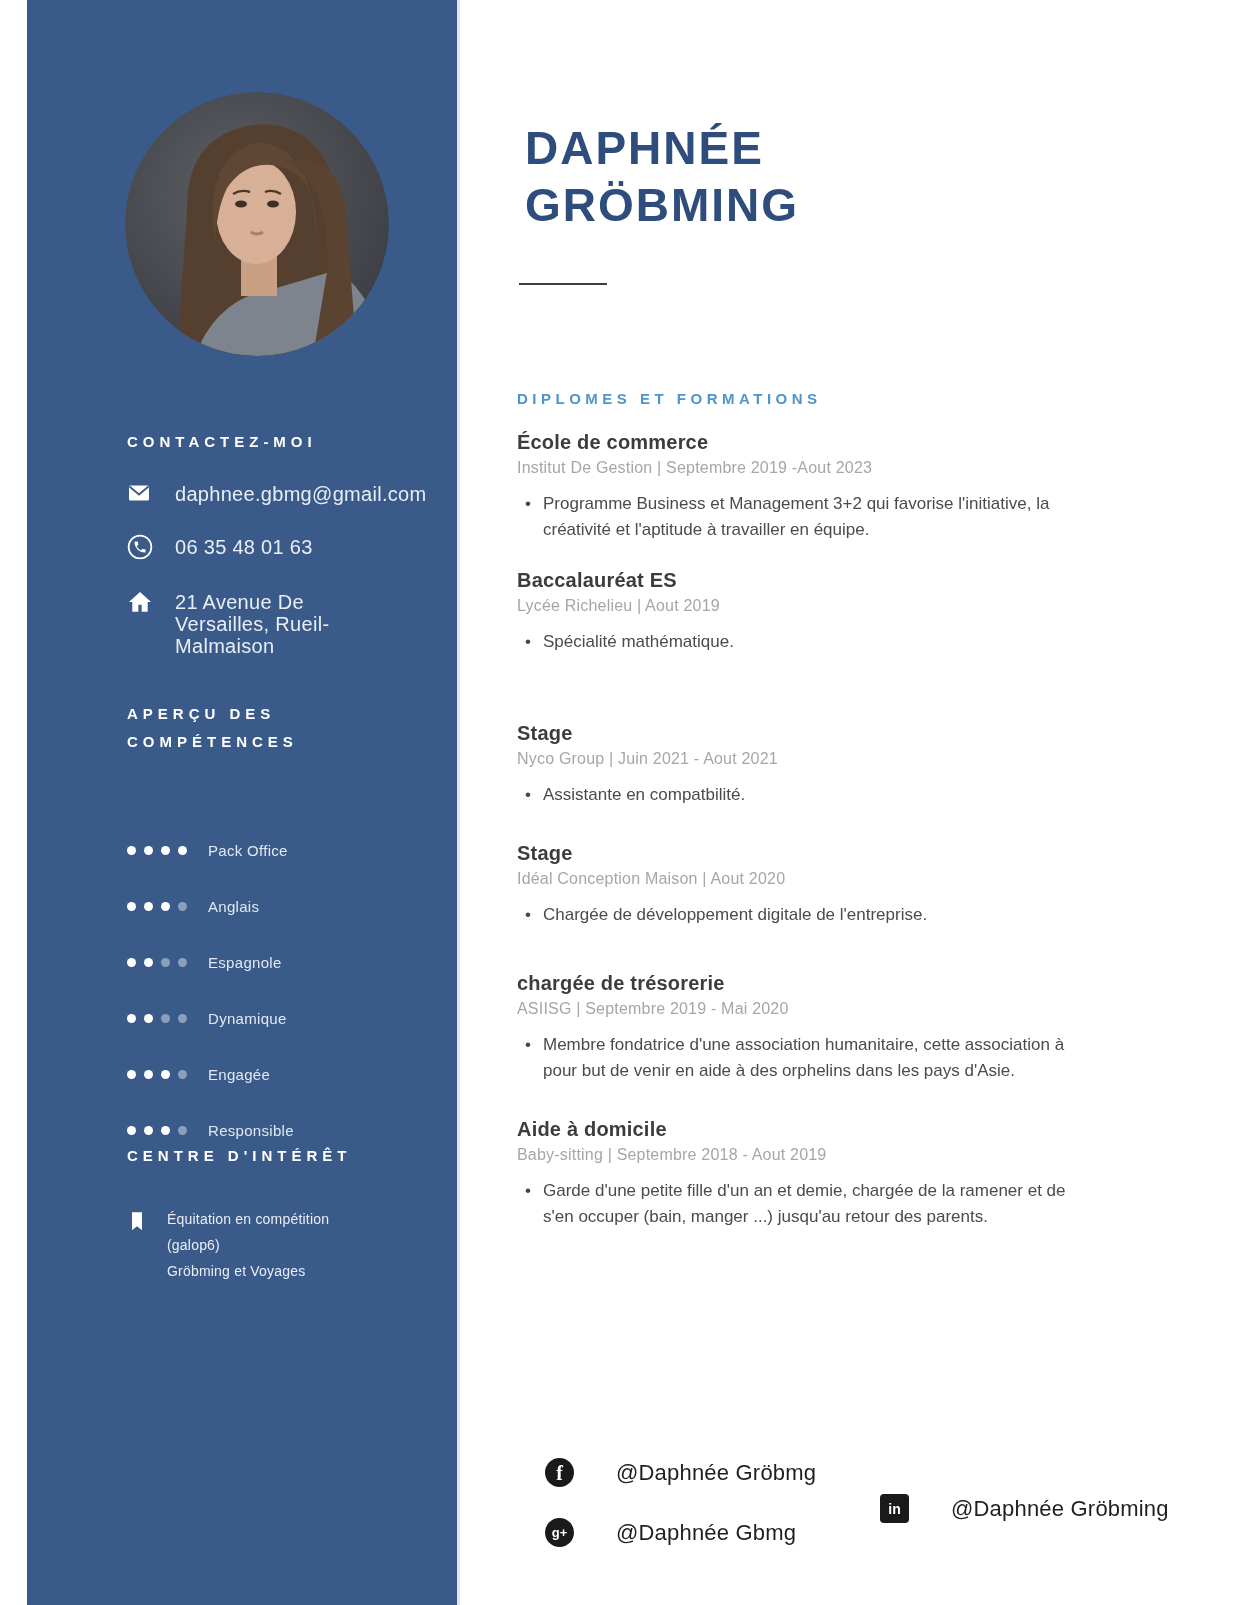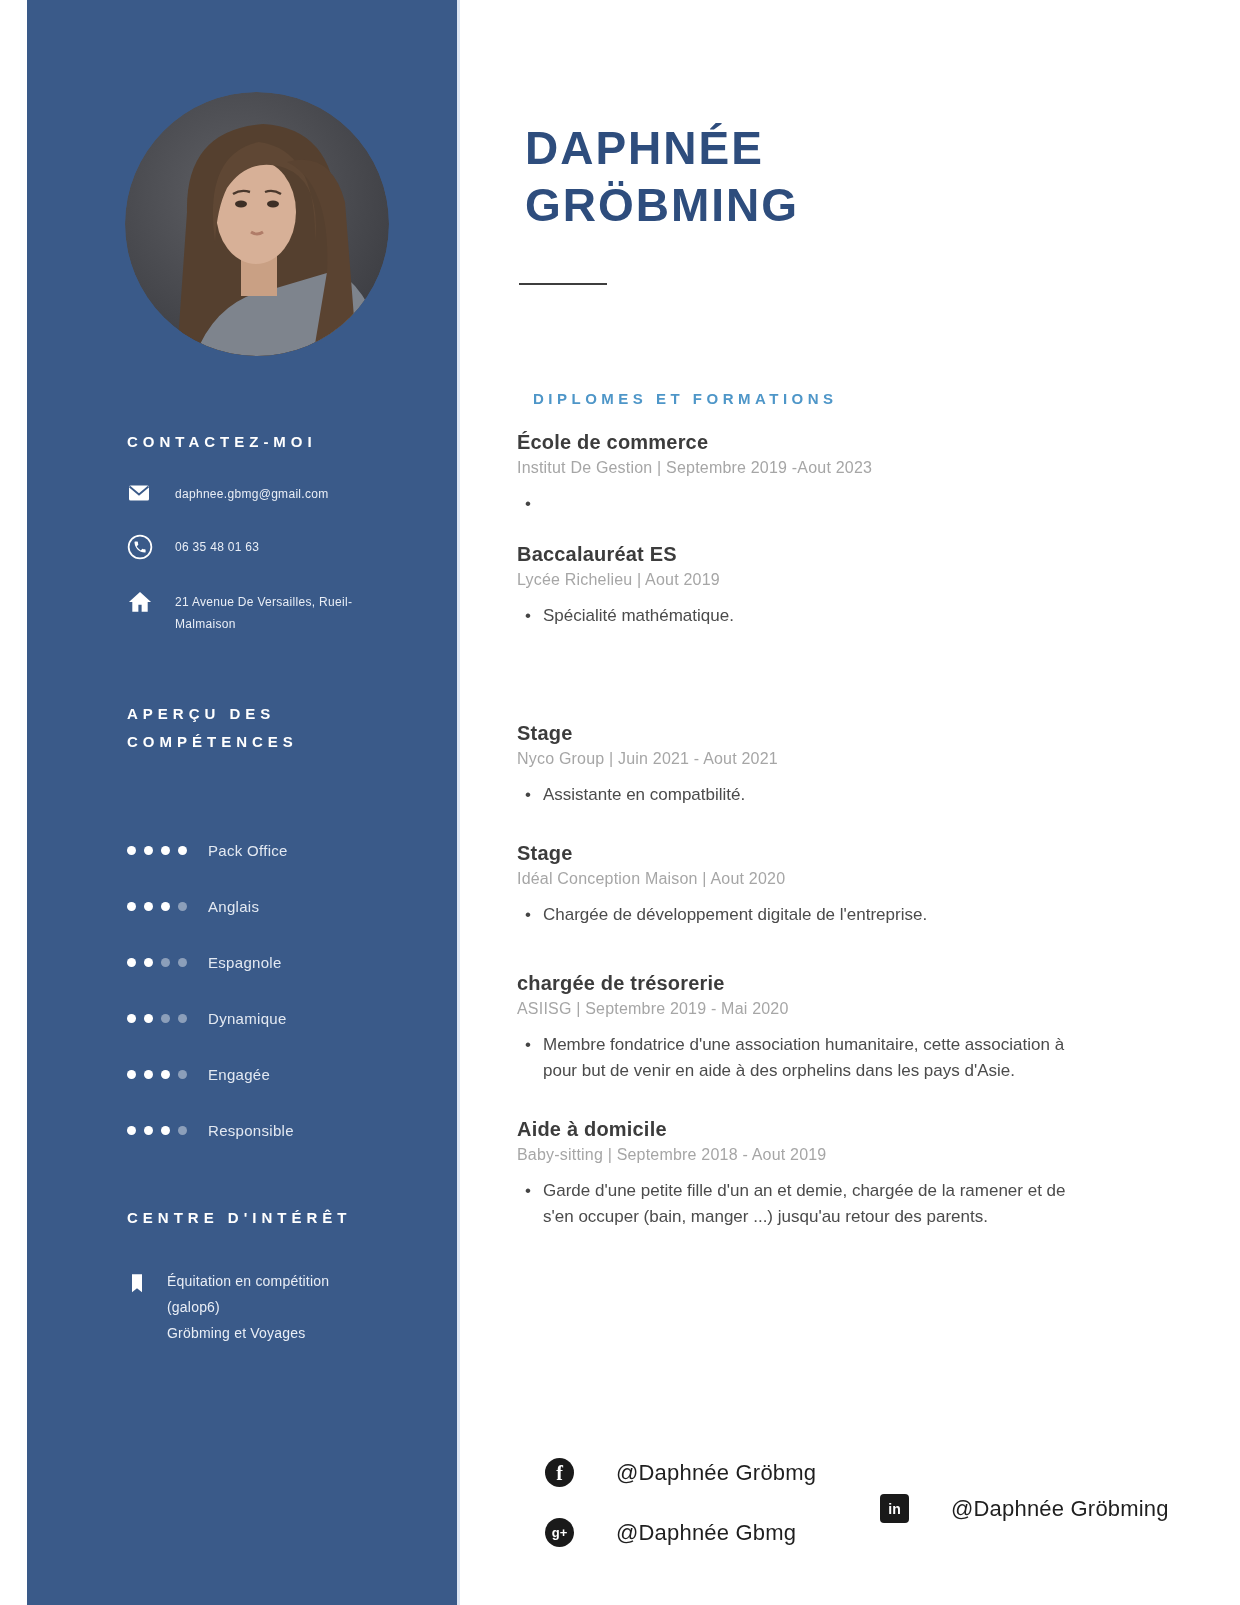--- a/index.html
+++ b/index.html
@@ -10,45 +10,45 @@
   .sidebar{position:absolute;left:27px;top:0;width:433px;height:1605px;
            background:var(--sidebar-bg,#3a5a89);border-right:3px solid #dde6f3;box-sizing:border-box;}
   .photo{position:absolute;left:98px;top:92px;width:264px;height:264px;border-radius:50%;overflow:hidden;}
   .photo svg{display:block;width:100%;height:100%;}
 
   .side-heading{font-size:15px;font-weight:bold;letter-spacing:5px;color:#ffffff;line-height:28px;margin:0;}
 
   .contact{position:absolute;left:100px;top:428px;width:300px;}
   .c-row{display:flex;margin-top:27px;align-items:flex-start;}
   .c-row .ico{width:30px;flex:0 0 30px;margin-right:18px;margin-top:-2px;}
-  .c-row .txt{font-size:12px;color:#e9eef6;line-height:22px;width:205px;letter-spacing:.3px;}
+  .c-row .txt{font-size:20px;color:#e9eef6;line-height:22px;width:205px;letter-spacing:.3px;}
 
   .skills{position:absolute;left:100px;top:700px;width:300px;}
   .skill-row{display:flex;align-items:center;margin-top:36px;height:20px;}
   .skill-row:first-of-type{margin-top:84px;}
   .dots{display:flex;align-items:center;}
   .dot{width:9px;height:9px;border-radius:50%;background:rgba(255,255,255,.42);margin-right:8px;}
   .dot.on{background:#ffffff;}
   .skill-label{font-size:15px;color:#e3e9f2;margin-left:13px;letter-spacing:.3px;}
 
-  .interests{position:absolute;left:100px;top:1204px;width:310px;}
+  .interests{position:absolute;left:100px;top:1142px;width:310px;}
   .int-body{display:flex;margin-top:36px;}
   .int-body .ico{width:22px;flex:0 0 22px;margin-right:18px;margin-top:2px;}
   .int-lines{font-size:14px;color:#e9eef6;line-height:26px;width:190px;letter-spacing:.2px;}
 
   
   .main{position:absolute;left:517px;top:0;width:640px;}
   .name{position:absolute;left:8px;top:120px;margin:0;font-size:46px;line-height:57px;
         font-weight:800;letter-spacing:2px;color:var(--name-color,#2e4d7d);}
   .name-rule{position:absolute;left:2px;top:283px;width:88px;height:2px;background:#3e3e3e;}
 
   .section{position:absolute;left:0;width:585px;}
   .sec-education{top:390px;}
   .sec-experience{top:722px;}
-  .sec-heading{margin:0 0 24px 16px;font-size:15px;font-weight:bold;letter-spacing:4.5px;
+  .sec-heading{margin:0 0 24px 0;font-size:15px;font-weight:bold;letter-spacing:4.5px;
                color:var(--accent,#4e96c8);}
   .entry-title{margin:0 0 5px 0;font-size:20px;font-weight:bold;color:#3c3c3c;letter-spacing:.2px;}
   .entry-sub{margin:0 0 14px 0;font-size:16px;color:#a6a6a6;letter-spacing:.2px;}
   .bullet{display:flex;margin:0 0 10px 0;}
   .bullet .bmark{flex:0 0 26px;color:#444;font-size:17px;line-height:26px;padding-left:8px;box-sizing:border-box;}
   .bullet .btxt{font-size:17px;color:#4b4b4b;line-height:26px;width:525px;}
   .entry{margin-bottom:26px;}
   .sec-experience .entry{margin-bottom:34px;}
   .sec-experience .entry.gap-lg{margin-bottom:44px;}
 
@@ -215,20 +215,21 @@
     <div class="name-rule"></div>
 
     <section class="section sec-education">
       <h2 class="sec-heading">DIPLOMES ET FORMATIONS</h2>
 
       <div class="entry">
         <h4 class="entry-title">École de commerce</h4>
         <p class="entry-sub">Institut De Gestion | Septembre 2019 -Aout 2023</p>
         <div class="bullet">
           <span class="bmark">•</span>
+          <span class="btxt">Programme Business et Management 3+2 qui favorise l'initiative, la créativité et l'aptitude à travailler en équipe.</span>
         </div>
       </div>
 
       <div class="entry">
         <h4 class="entry-title">Baccalauréat ES</h4>
         <p class="entry-sub">Lycée Richelieu | Aout 2019</p>
         <div class="bullet">
           <span class="bmark">•</span>
           <span class="btxt">Spécialité mathématique.</span>
         </div>

